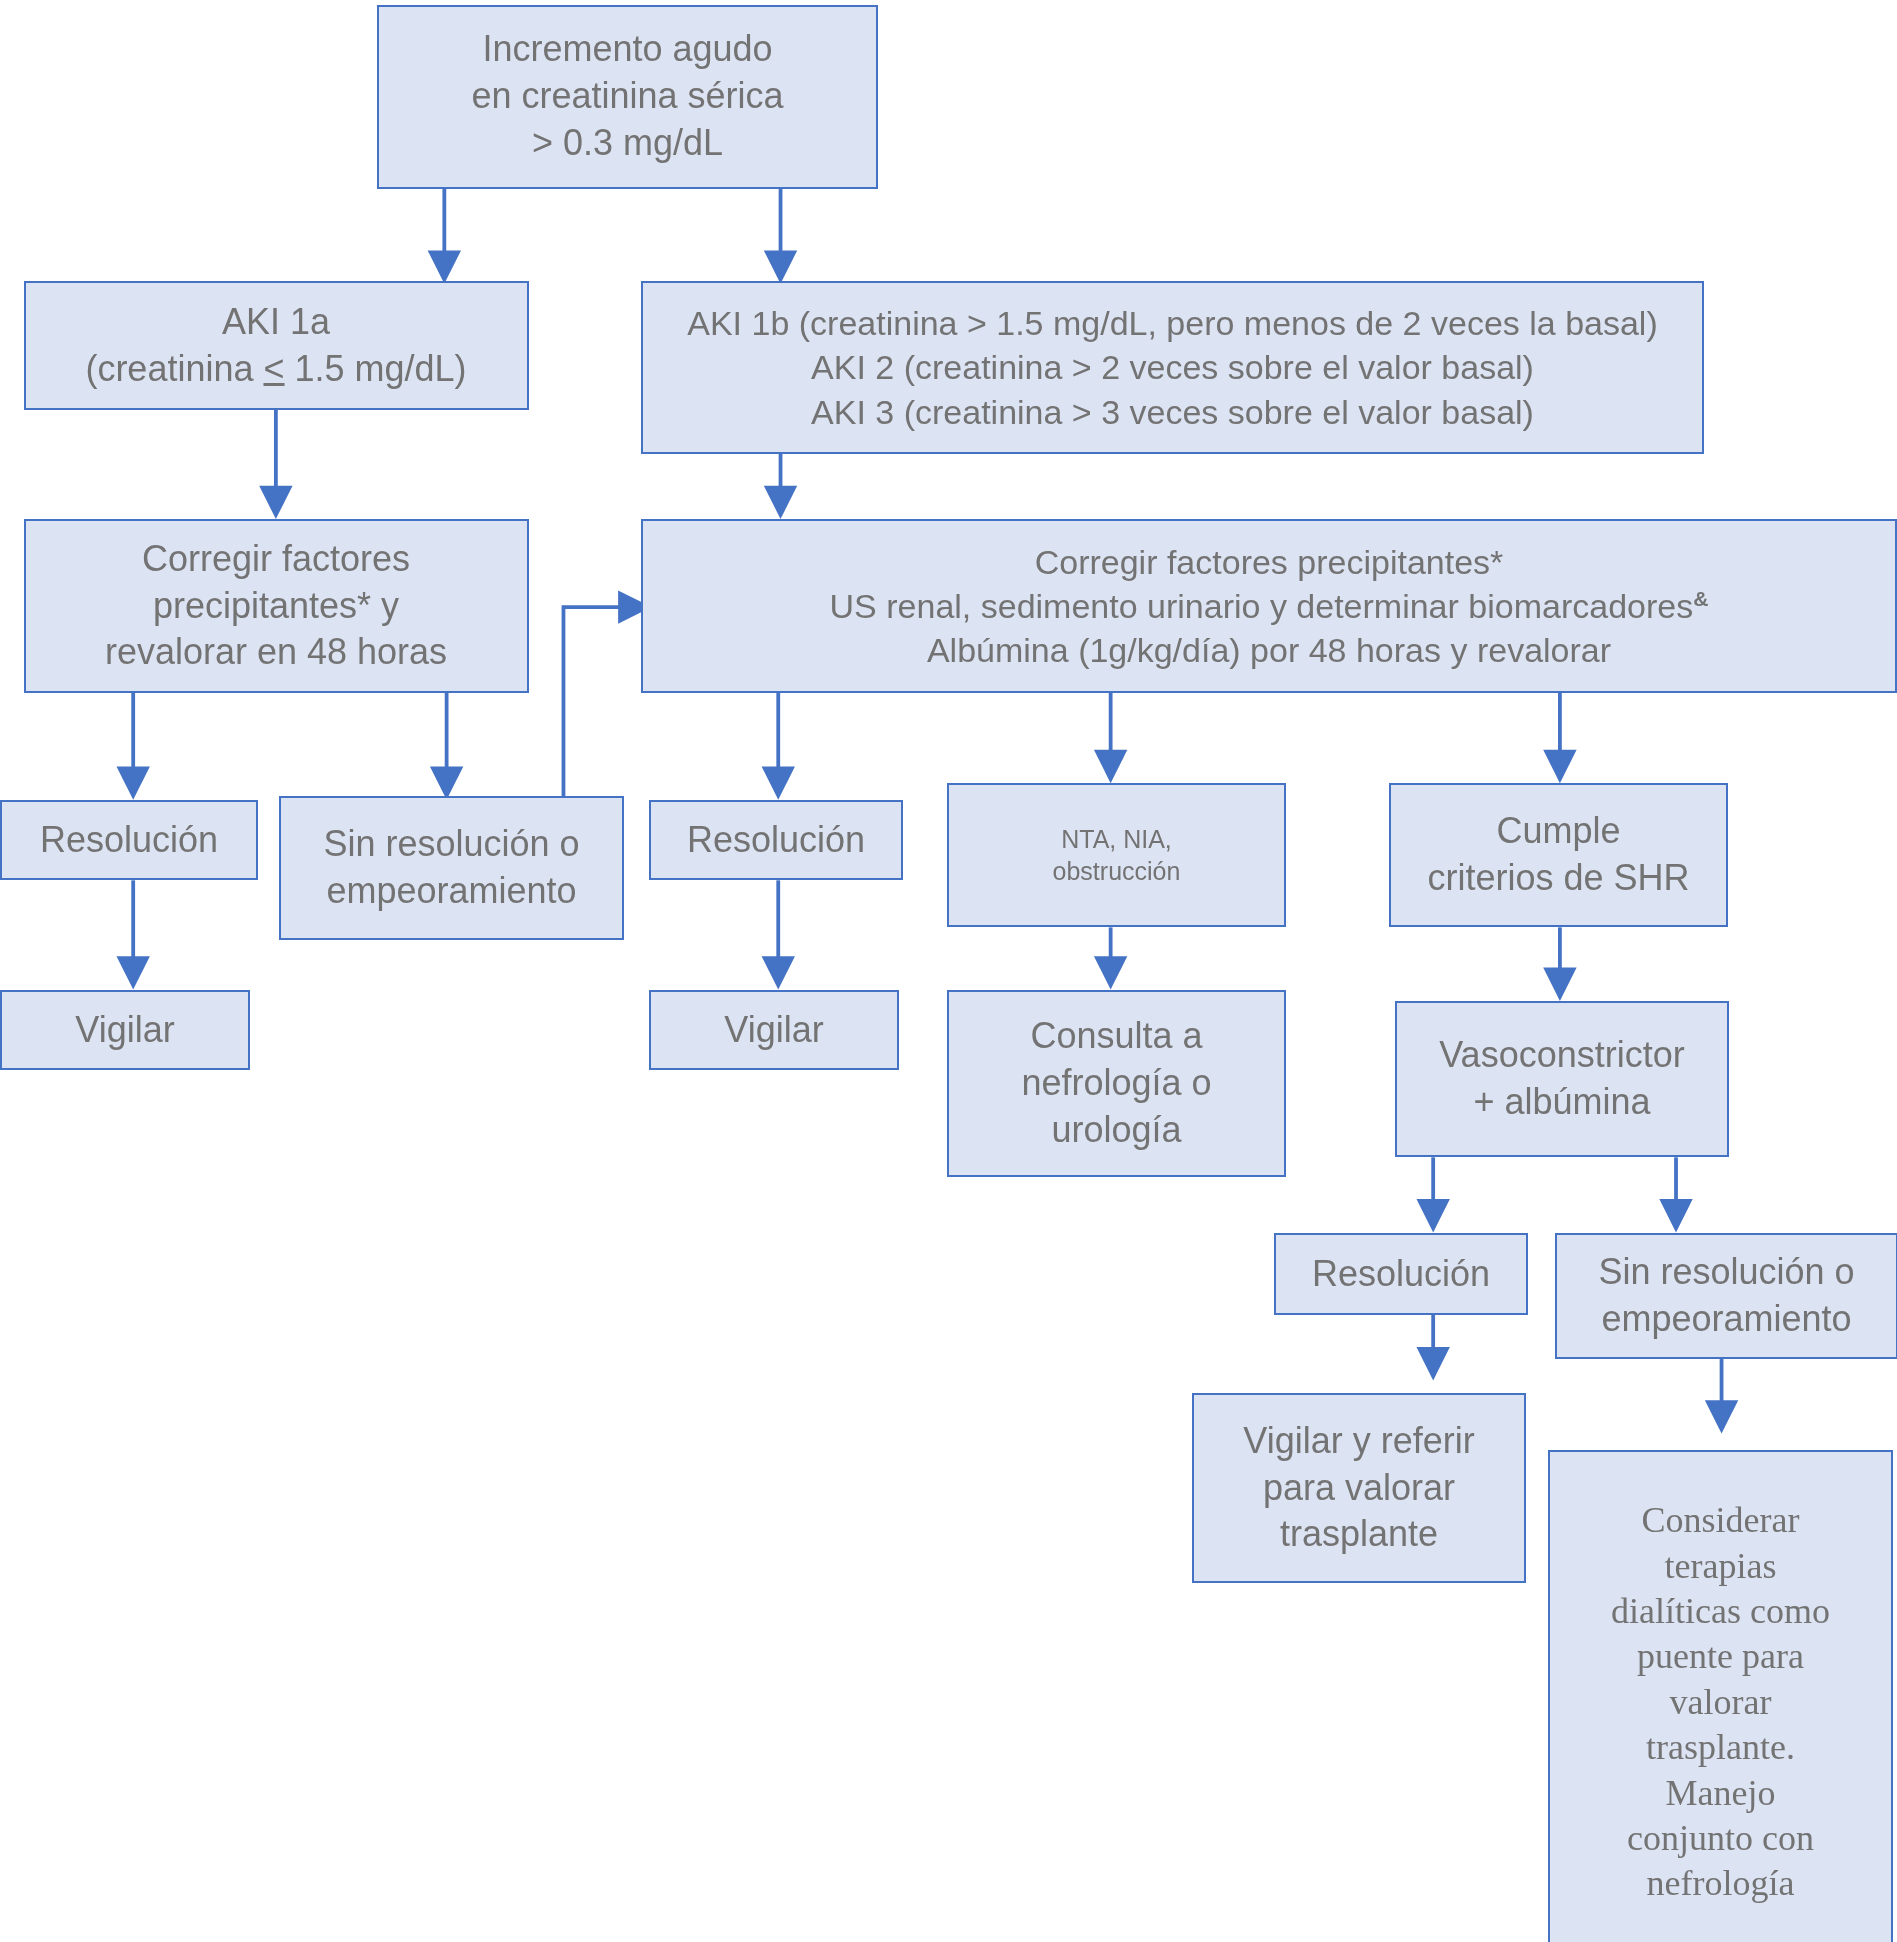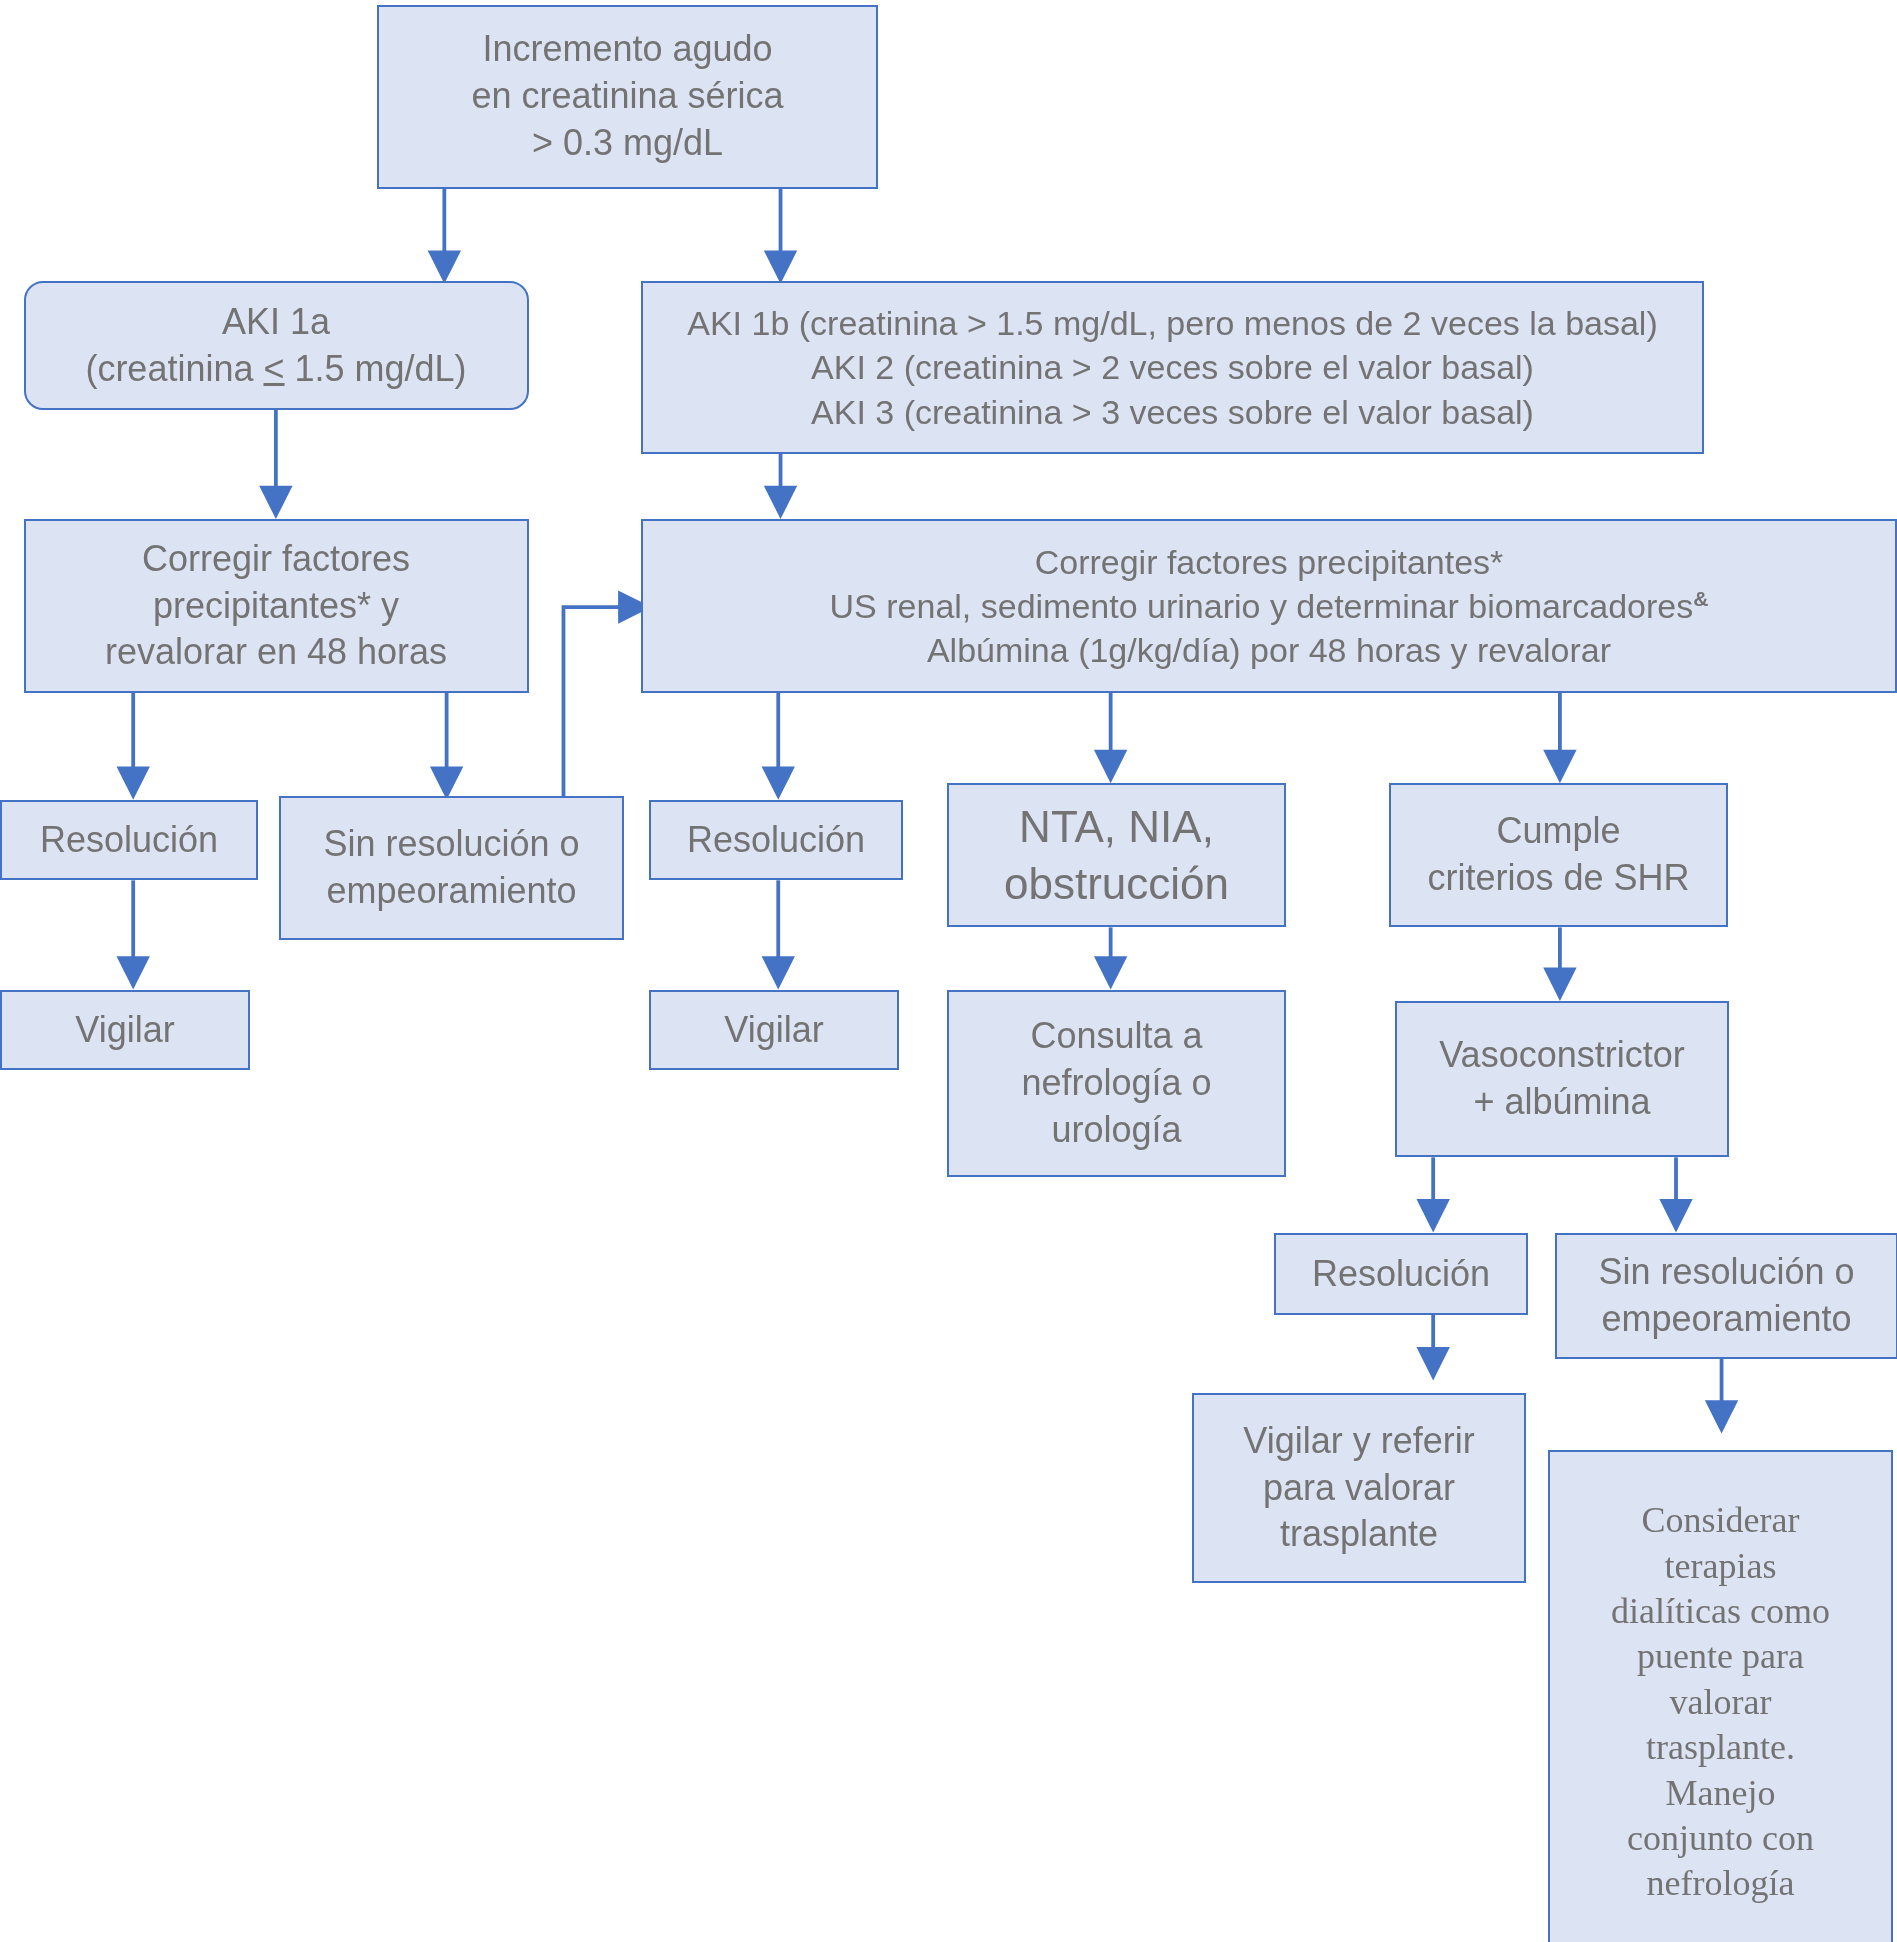--- a/index.html
+++ b/index.html
@@ -115,21 +115,21 @@
     <polygon class="head" points="1888,1819 1866,1775 1910,1775"></polygon>
 
     <polyline points="2268,1790 2268,1870"></polyline>
     <polygon class="head" points="2268,1889 2246,1845 2290,1845"></polygon>
   </svg>
 
   <div class="node" style="left:377px; top:4.6px; width:501px; height:184px; font-size:36px;">Incremento agudo
 en creatinina sérica
 &gt; 0.3 mg/dL</div>
 
-  <div class="node" style="left:23.5px; top:281px; width:505px; height:129px; font-size:36px; flex-direction:column;border-radius:19px;">
+  <div class="node" style="left:23.5px; top:281px; width:505px; height:129px; font-size:36px; flex-direction:column;">
     <span>AKI 1a</span>
     <span><span>(creatinina </span><span class="underlt">&lt;</span><span> 1.5 mg/dL)</span></span>
   </div>
 
   <div class="node" style="left:641px; top:281px; width:1063px; height:173px; font-size:34px; flex-direction:column;">
     <span>AKI 1b (creatinina &gt; 1.5 mg/dL, pero menos de 2 veces la basal)</span>
     <span>AKI 2 (creatinina &gt; 2 veces sobre el valor basal)</span>
     <span>AKI 3 (creatinina &gt; 3 veces sobre el valor basal)</span>
   </div>
 
@@ -147,21 +147,21 @@
 
   <div class="node" style="left:279px; top:796px; width:345px; height:144px; font-size:36px;">Sin resolución o
 empeoramiento</div>
 
   <div class="node" style="left:0px; top:990px; width:250px; height:80px; font-size:36px;">Vigilar</div>
 
   <div class="node" style="left:649px; top:800px; width:254px; height:80px; font-size:36px;">Resolución</div>
 
   <div class="node" style="left:649px; top:990px; width:250px; height:80px; font-size:36px;">Vigilar</div>
 
-  <div class="node" style="left:947px; top:783px; width:339px; height:144px; font-size:44px;">NTA, NIA,
+  <div class="node" style="left:947px; top:783px; width:339px; height:144px; font-size:25px;">NTA, NIA,
 obstrucción</div>
 
   <div class="node" style="left:947px; top:990px; width:339px; height:187px; font-size:36px;">Consulta a
 nefrología o
 urología</div>
 
   <div class="node" style="left:1389px; top:783px; width:339px; height:144px; font-size:36px;">Cumple
 criterios de SHR</div>
 
   <div class="node" style="left:1395px; top:1001px; width:334px; height:156px; font-size:36px;">Vasoconstrictor

